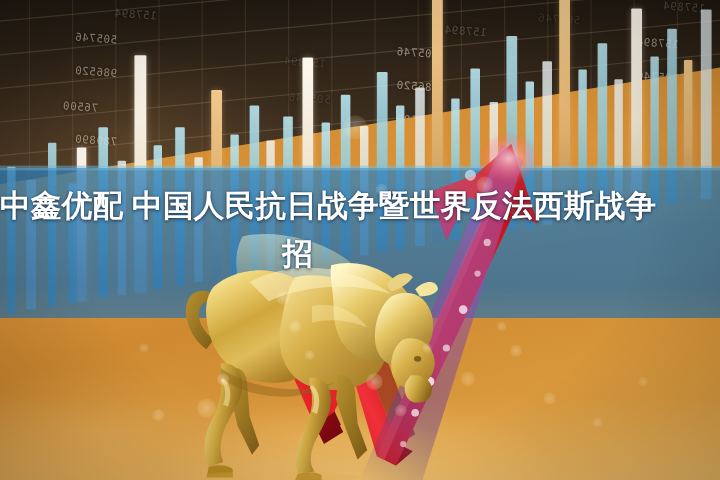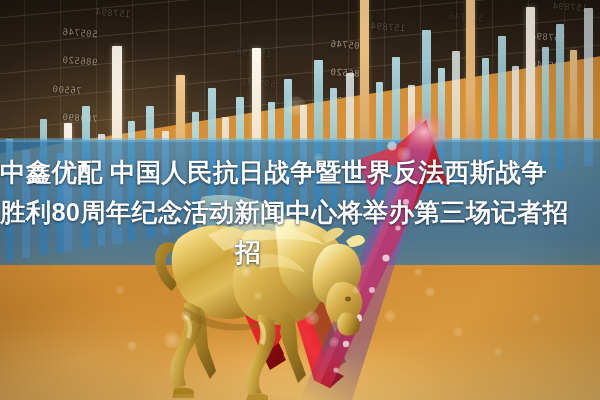--- a/index.html
+++ b/index.html
@@ -428,18 +428,17 @@
       <div class="bokeh" style="left: 453px; top: 327px; width: 10px; height: 10px; background: radial-gradient(circle, rgba(255, 252, 235, 0.24) 0%, rgba(255, 246, 205, 0.12) 55%, rgba(255, 240, 190, 0) 100%);"></div>
       <div class="bokeh" style="left: 494px; top: 348px; width: 8px; height: 8px; background: radial-gradient(circle, rgba(255, 252, 235, 0.22) 0%, rgba(255, 246, 205, 0.11) 55%, rgba(255, 240, 190, 0) 100%);"></div>
       <div class="bokeh" style="left: 414px; top: 268px; width: 8px; height: 8px; background: radial-gradient(circle, rgba(255, 252, 235, 0.26) 0%, rgba(255, 246, 205, 0.13) 55%, rgba(255, 240, 190, 0) 100%);"></div>
       <div class="bokeh" style="left: 425px; top: 287px; width: 10px; height: 10px; background: radial-gradient(circle, rgba(255, 252, 235, 0.28) 0%, rgba(255, 246, 205, 0.14) 55%, rgba(255, 240, 190, 0) 100%);"></div>
       <div class="bokeh" style="left: 116px; top: 286px; width: 8px; height: 8px; background: radial-gradient(circle, rgba(255, 252, 235, 0.22) 0%, rgba(255, 246, 205, 0.11) 55%, rgba(255, 240, 190, 0) 100%);"></div>
       <div class="bokeh" style="left: 532px; top: 314px; width: 8px; height: 8px; background: radial-gradient(circle, rgba(255, 252, 235, 0.2) 0%, rgba(255, 246, 205, 0.1) 55%, rgba(255, 240, 190, 0) 100%);"></div>
     </div>
 
   <div class="headline">
     <span class="ln ln1">中鑫优配 中国人民抗日战争暨世界反法西斯战争</span>
-    <span class="ln ln2">胜利80周年纪念活动新闻中心将举办第三场记者招</span>
     <span class="ln ln3">招</span>
   </div>
 
   <div class="vignette"></div>
 </div>
 
 </body></html>

